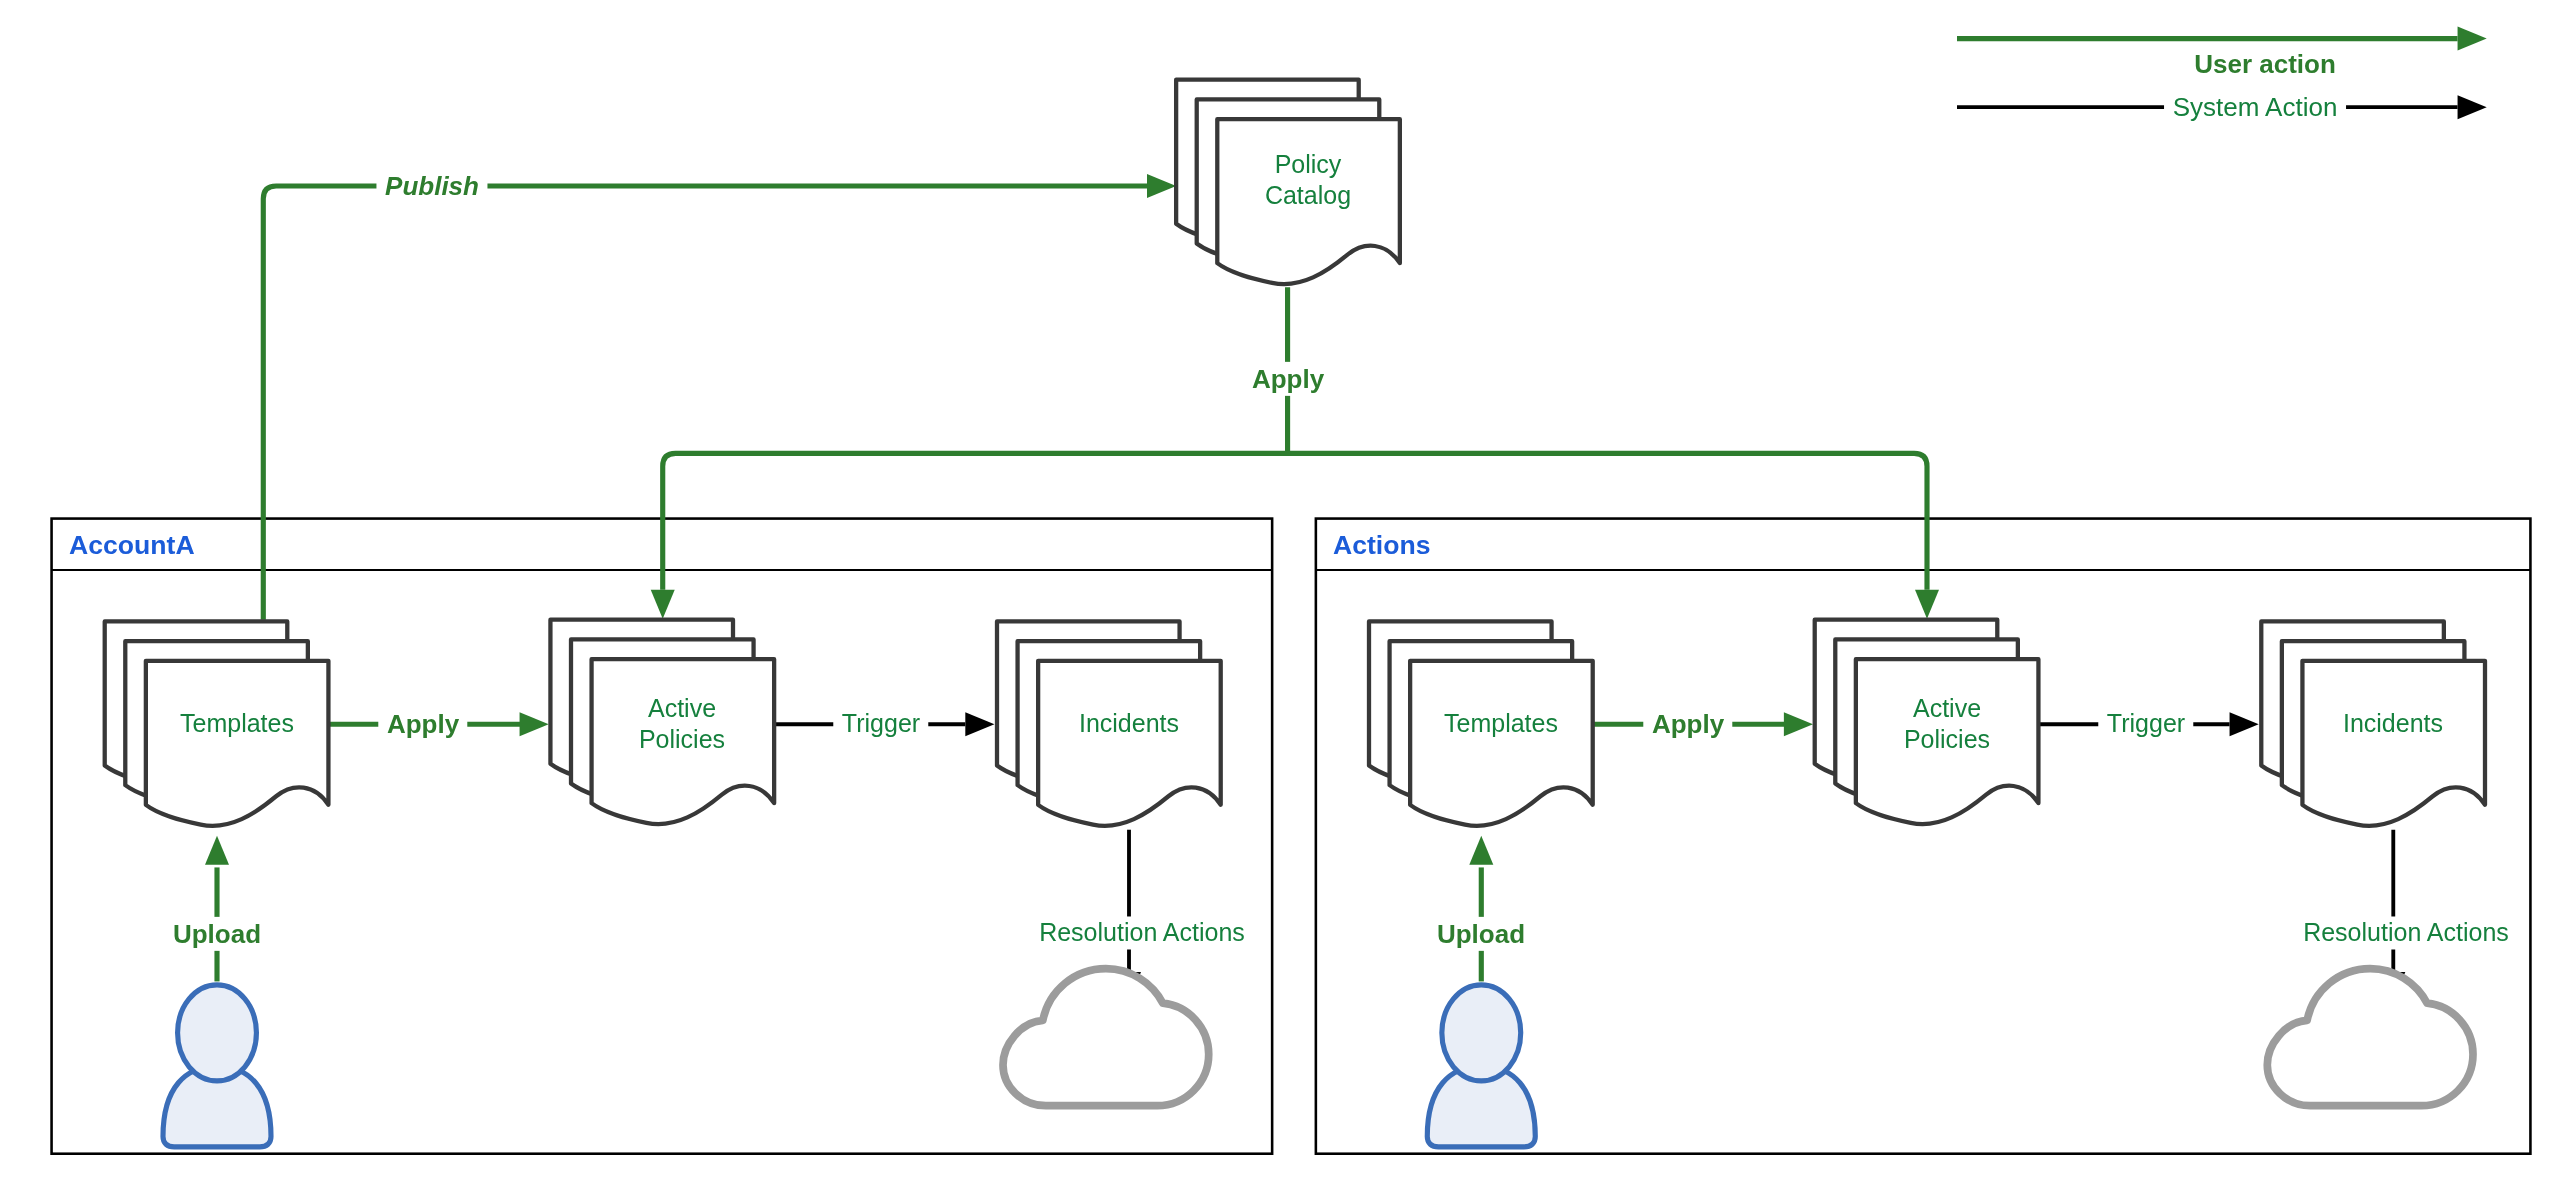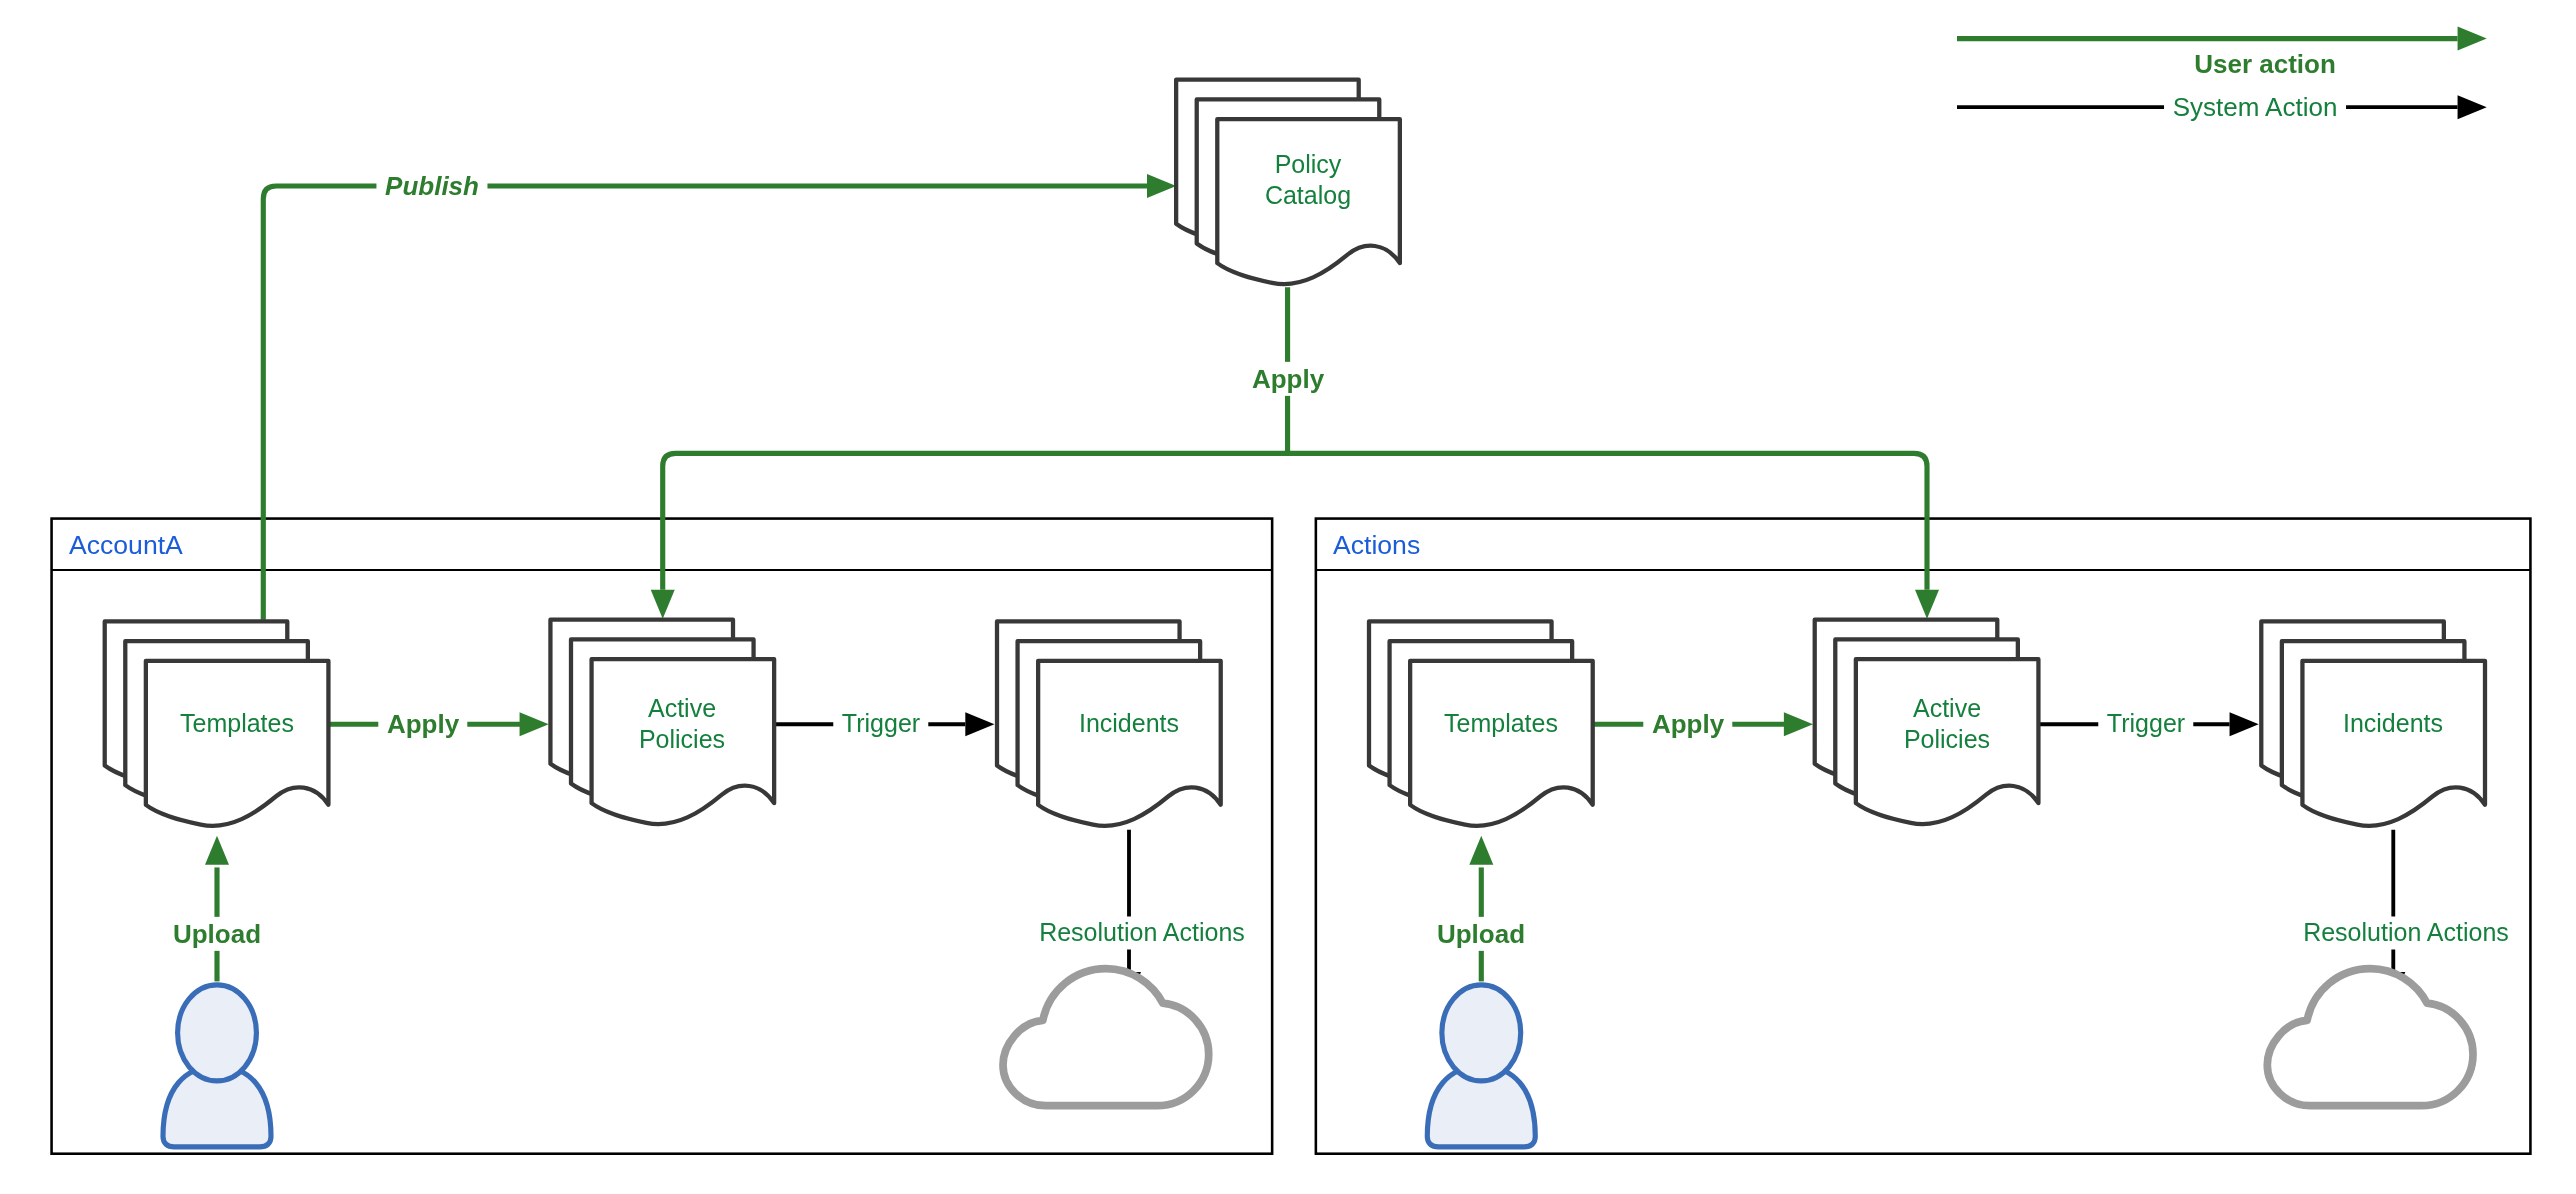--- a/index.html
+++ b/index.html
@@ -29,21 +29,21 @@
     transform:translate(-50%,-50%);
     font-size:25px;color:#15803d;
     text-align:center;line-height:1.25;white-space:nowrap;
   }
   .lbl.wrap{white-space:normal;width:137px;}
   .lbl.onln{background:#ffffff;padding:0.9px 8.6px;}
   .lbl.green{color:var(--c-user_action_green,#2e7d2e);font-weight:700;font-size:26px;}
   .lbl.legend-sys{font-size:26px;}
   .acct-name{
     position:absolute;transform:translateY(-50%);
-    font-size:26.6px;font-weight:400;
+    font-size:26.6px;font-weight:700;
     color:var(--c-account_label_blue,#1b5cd9);white-space:nowrap;
   }
 </style>
 </head>
 <body>
 
 <div id="canvas">
 
   <svg id="diagram-svg" width="2576" height="1194" viewBox="0 0 3005 1393">
     <defs>

